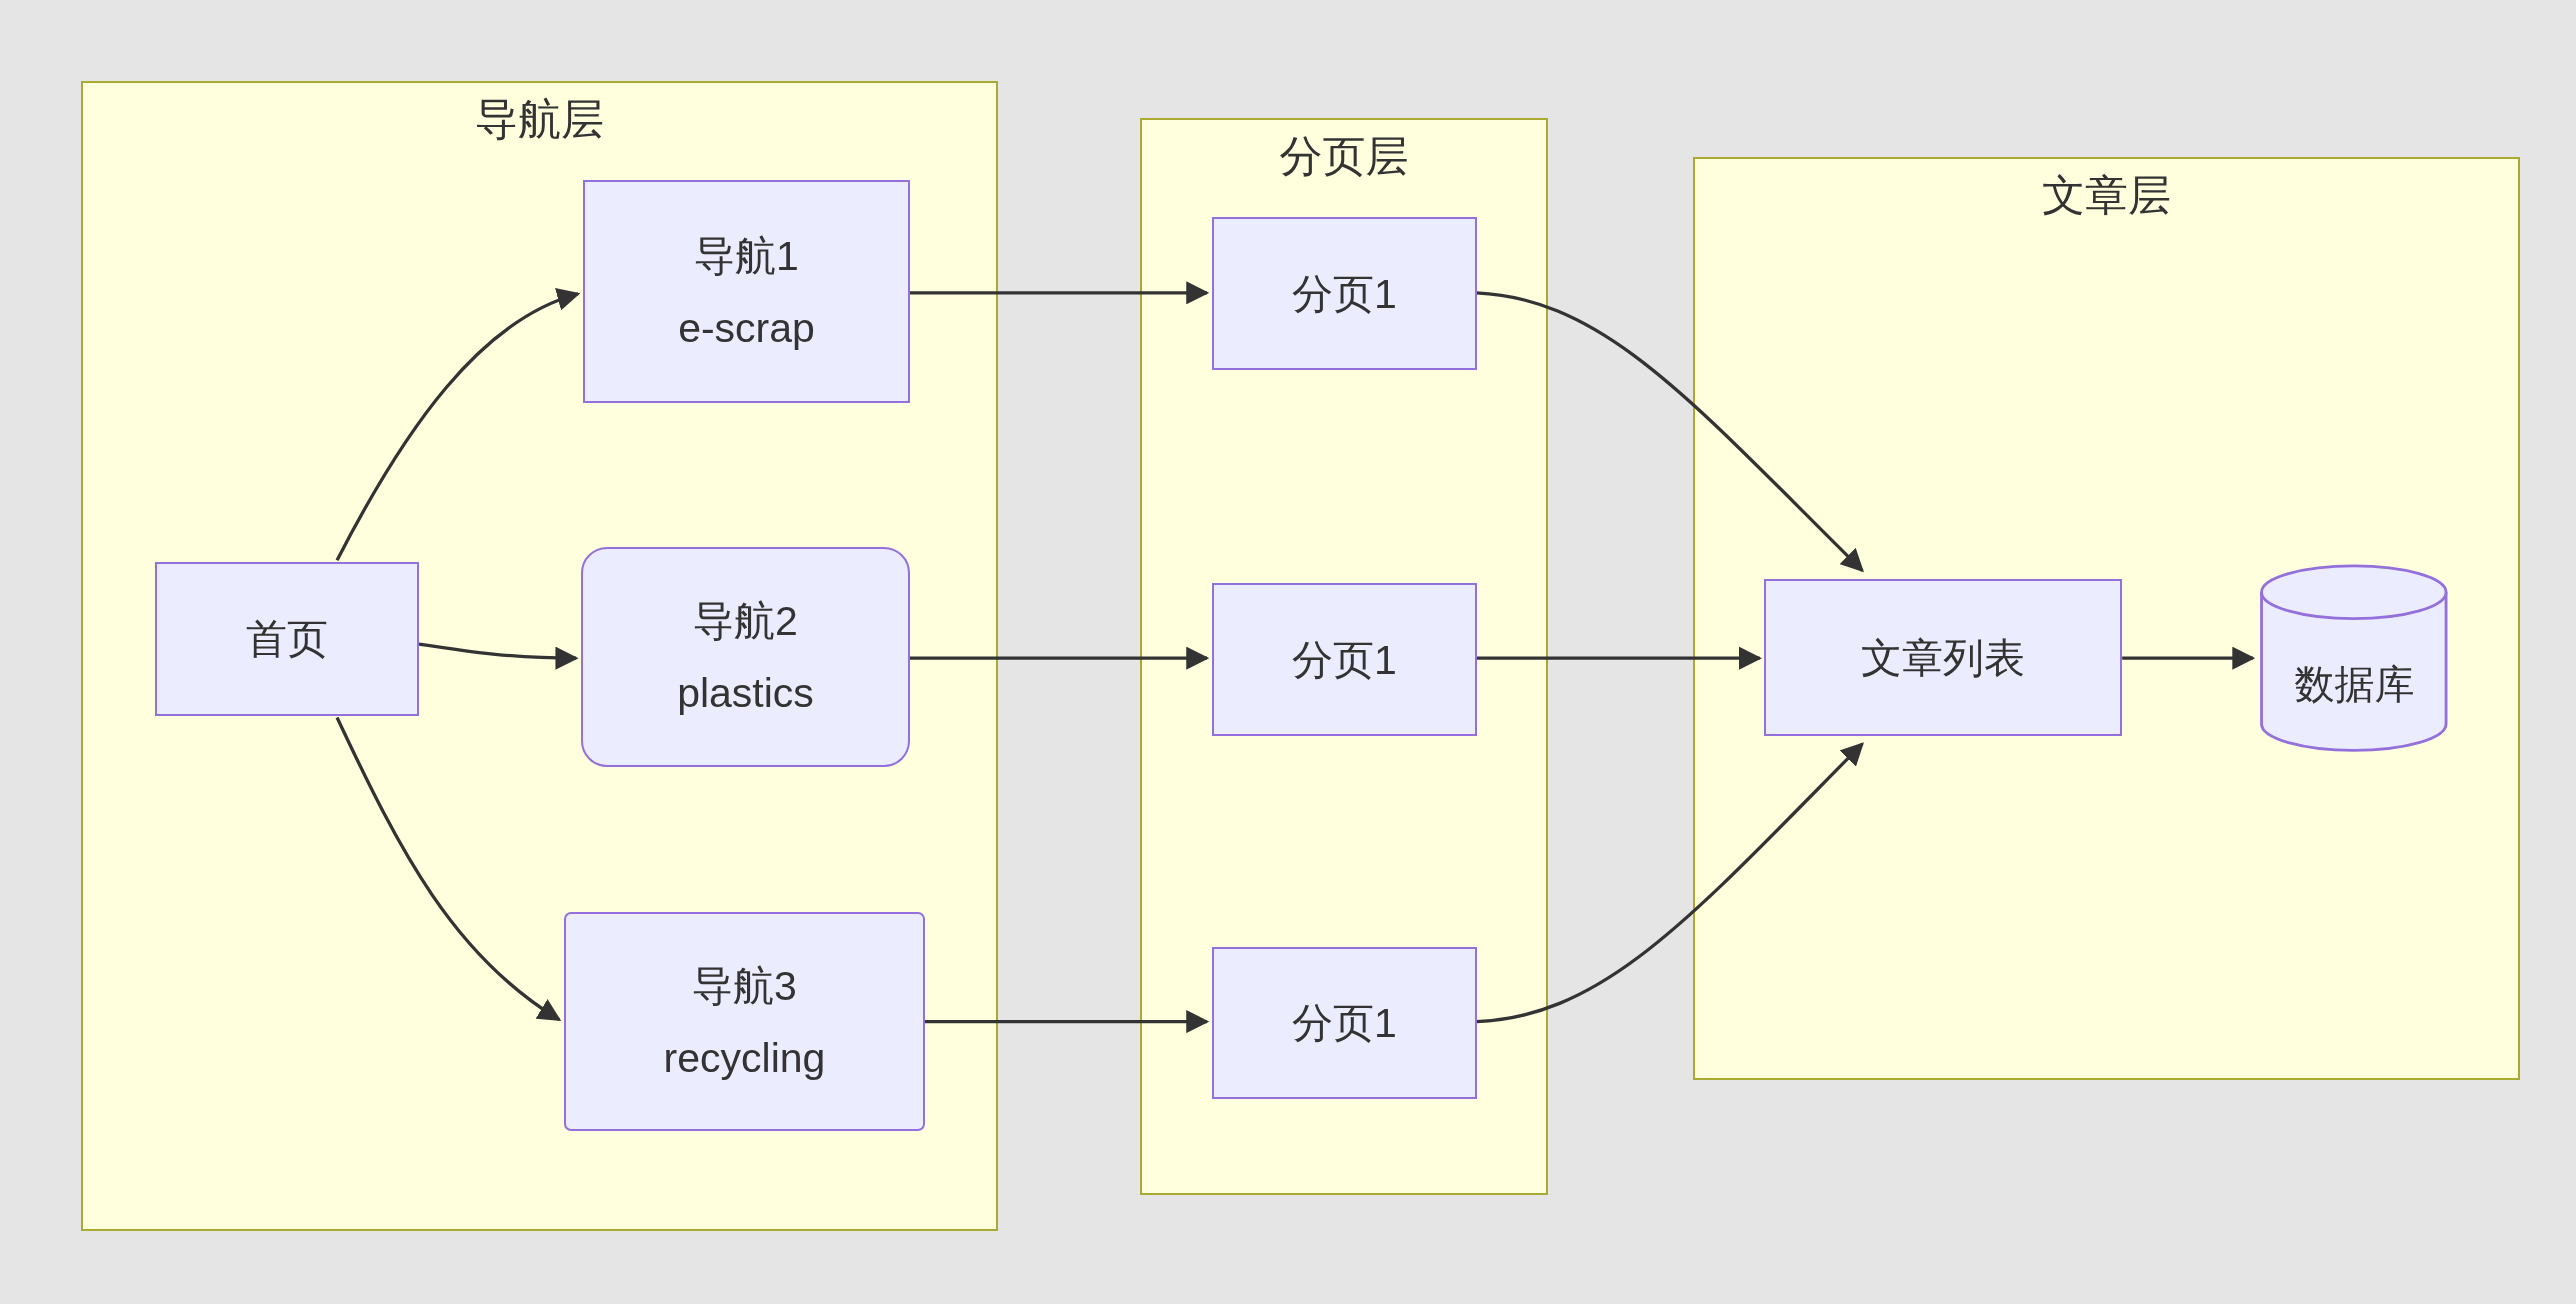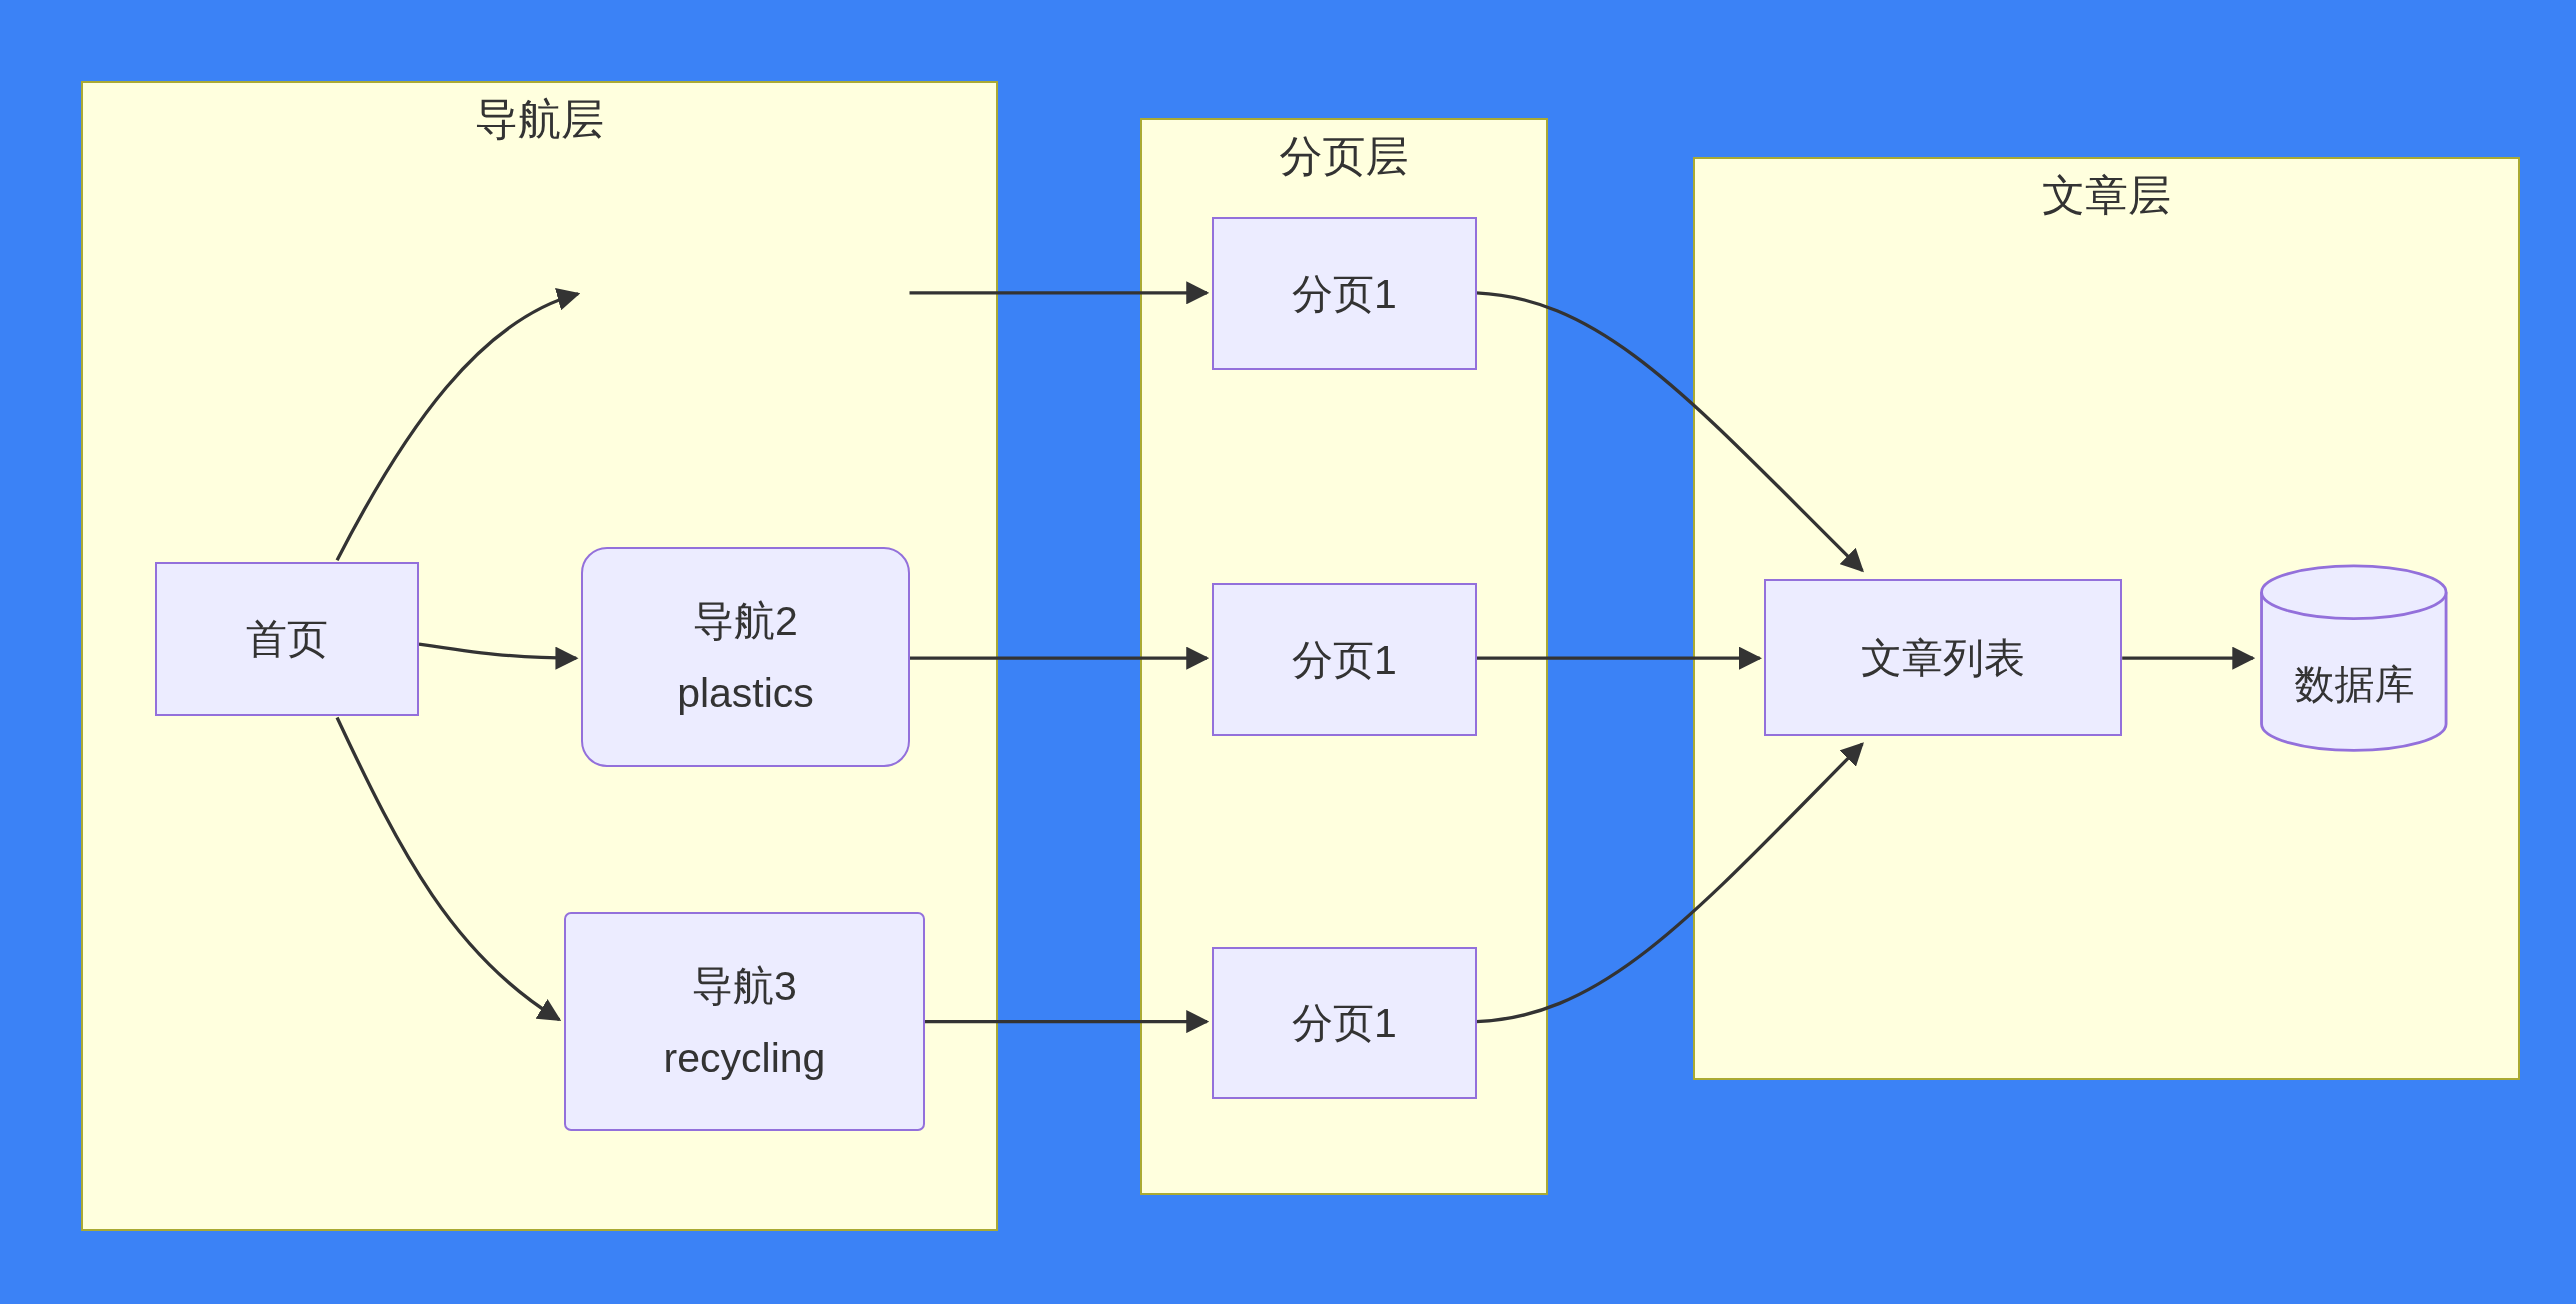--- a/index.html
+++ b/index.html
@@ -1,19 +1,19 @@
 <!DOCTYPE html>
 <html style="font-size:15px"><head>
 <meta charset="utf-8">
 <style>
   html,body{margin:0;padding:0;background:#ffffff;}
   .canvas{
     position:relative;
     width:2576px;height:1305px;
-    background:#3b82f6;
+    background:#e5e5e5;
     font-family:"Liberation Sans","DejaVu Sans",sans-serif;
     color:#333333;
     overflow:hidden;
   }
   .cluster{
     position:absolute;
     background:#ffffde;
     border:2.8px solid #aaaa33;
     box-sizing:border-box;
   }
@@ -108,20 +108,24 @@
     <path class="edge" d="M 2254 699 H 2393" marker-end="url(#arrow)"></path>
 
     <path class="cyl-shape" d="M2402,629 L2402,769 A98,28 0 0 0 2598,769 L2598,629"></path>
     <ellipse class="cyl-shape" cx="2500" cy="629" rx="98" ry="28"></ellipse>
   </svg>
 
   <div class="node" id="n-home">
     <span class="line">首页</span>
   </div>
 
+  <div class="node" id="n-nav1">
+    <span class="line">导航1</span>
+    <span class="line">e-scrap</span>
+  </div>
 
   <div class="node" id="n-nav2">
     <span class="line">导航2</span>
     <span class="line">plastics</span>
   </div>
 
   <div class="node" id="n-nav3">
     <span class="line">导航3</span>
     <span class="line">recycling</span>
   </div>

